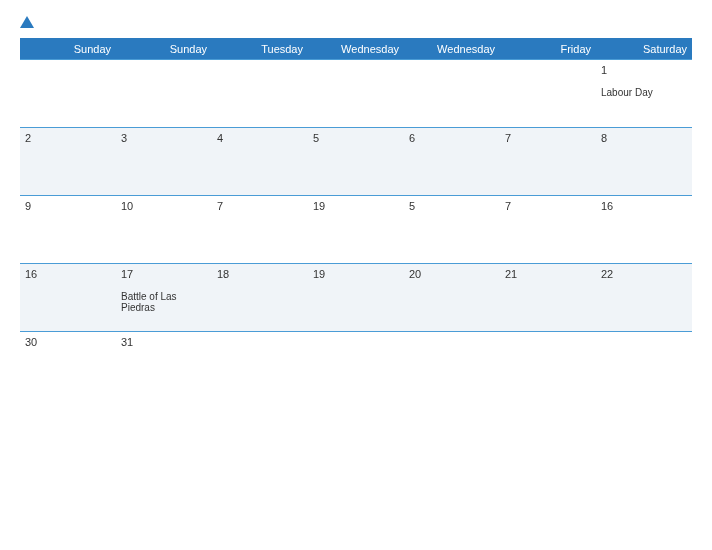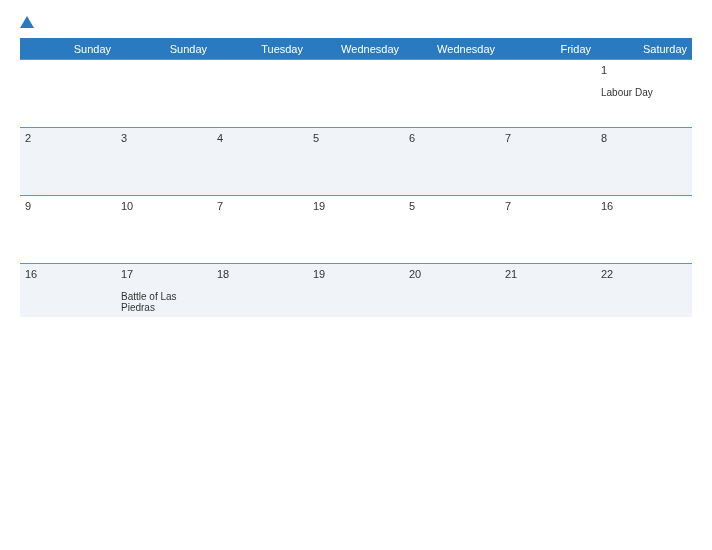--- a/index.html
+++ b/index.html
@@ -219,15 +219,28 @@
           <td>
             <span class="day-number">20</span>
           </td>
           <td>
             <span class="day-number">21</span>
           </td>
           <td>
             <span class="day-number">22</span>
           </td>
         </tr>
+        <tr>
+          <td>
+            <span class="day-number">30</span>
+          </td>
+          <td>
+            <span class="day-number">31</span>
+          </td>
+          <td class="empty-cell"></td>
+          <td class="empty-cell"></td>
+          <td class="empty-cell"></td>
+          <td class="empty-cell"></td>
+          <td class="empty-cell"></td>
+        </tr>
       </tbody>
   </table>
 </div>
 
 </body></html>

